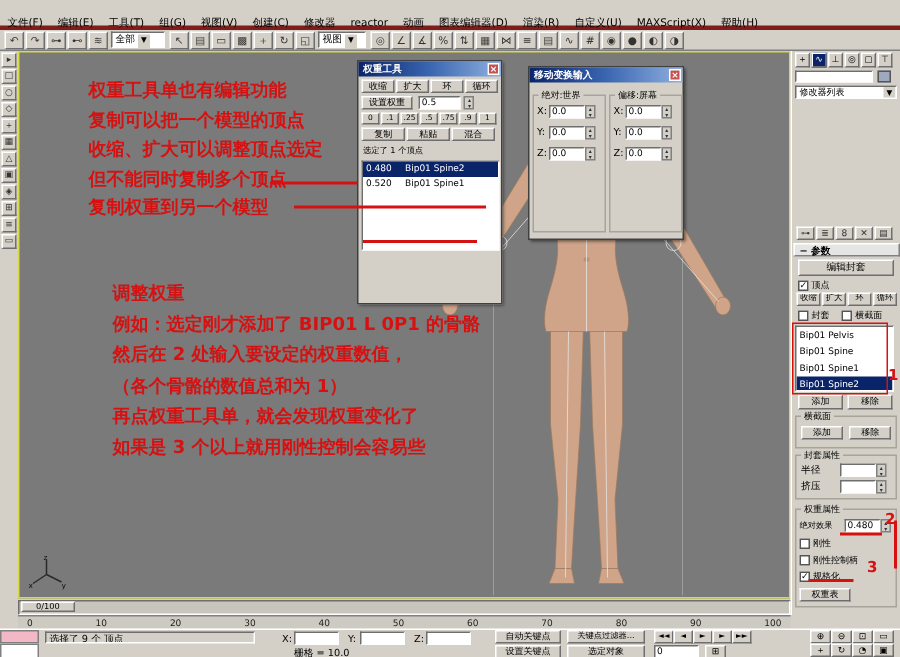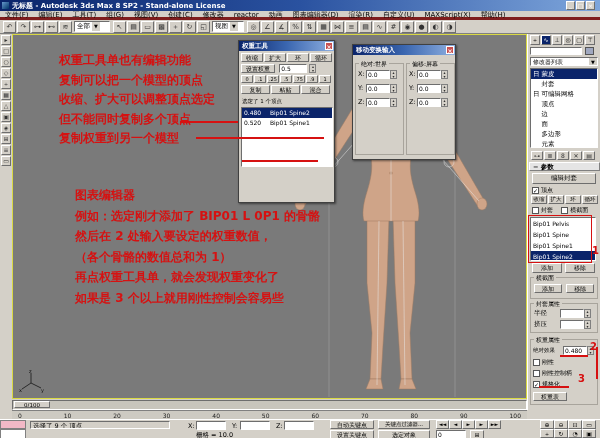--- a/index.html
+++ b/index.html
@@ -44,27 +44,20 @@
   .tick{font-size:6px;line-height:9px;color:#222;}
   .statusbar{left:0;top:419px;width:600px;height:19px;background:#d4d0c8;border-top:1px solid #fff;}
   .stxt{font-size:6.5px;line-height:8px;white-space:nowrap;}
   .navico{display:inline-block;width:14px;height:9px;margin-right:0px;background:#d4d0c8;border:1px solid;border-color:#fff #6e6e6e #6e6e6e #fff;font-size:6px;line-height:7px;text-align:center;overflow:hidden;vertical-align:top;}
 </style>
 </head>
 <body>
 
 <div class="app">
 
-  <div class="abs titlebar">
-    <div class="abs" style="left:2px;top:2px;width:7px;height:7px;background:linear-gradient(135deg,#69c,#036);"></div>
-    <div class="abs" style="left:12px;top:1px;font-size:7px;font-weight:bold;white-space:nowrap;">无标题 - Autodesk 3ds Max 8 SP2 - Stand-alone License</div>
-    <div class="abs btn" style="left:566px;top:1px;width:9px;height:9px;font-size:6px;line-height:6px;">_</div>
-    <div class="abs btn" style="left:576px;top:1px;width:9px;height:9px;font-size:6px;line-height:7px;">□</div>
-    <div class="abs btn" style="left:586px;top:1px;width:9px;height:9px;font-size:6px;line-height:7px;">×</div>
-  </div>
 
   <div class="abs menubar">
     
   <span class="mitem">文件(F)</span><span class="mitem">编辑(E)</span><span class="mitem">工具(T)</span><span class="mitem">组(G)</span><span class="mitem">视图(V)</span><span class="mitem">创建(C)</span><span class="mitem">修改器</span><span class="mitem">reactor</span><span class="mitem">动画</span><span class="mitem">图表编辑器(D)</span><span class="mitem">渲染(R)</span><span class="mitem">自定义(U)</span><span class="mitem">MAXScript(X)</span><span class="mitem">帮助(H)</span></div>
 
   <div class="abs toolbar">
     <span><span class="tico">↶</span><span class="tico">↷</span><span class="tico">⊶</span><span class="tico">⊷</span><span class="tico">≋</span></span><span class="tdrop" style="width:36px;"><span>全部</span><span class="darr">▼</span></span><span><span class="tico">↖</span><span class="tico">▤</span><span class="tico">▭</span><span class="tico">▩</span></span><span><span class="tico">＋</span><span class="tico">↻</span><span class="tico">◱</span></span><span class="tdrop" style="width:32px;"><span>视图</span><span class="darr">▼</span></span><span><span class="tico">◎</span><span class="tico">∠</span><span class="tico">∡</span><span class="tico">%</span><span class="tico">⇅</span><span class="tico">▦</span><span class="tico">⋈</span><span class="tico">≡</span><span class="tico">▤</span><span class="tico">∿</span><span class="tico">#</span><span class="tico">◉</span><span class="tico">●</span><span class="tico">◐</span><span class="tico">◑</span></span>
   </div>
 
   <div class="abs lbar">
@@ -147,21 +140,21 @@
     <div class="abs" style="left:46px;top:16px;z-index:4;line-height:19.5px;">
 
     <div class="ann">权重工具单也有编辑功能</div>
         <div class="ann">复制可以把一个模型的顶点</div>
         <div class="ann">收缩、扩大可以调整顶点选定</div>
         <div class="ann">但不能同时复制多个顶点</div>
         <div class="ann">复制权重到另一个模型</div>
       </div>
     <div class="abs" style="left:62px;top:150px;z-index:4;line-height:20.5px;">
 
-    <div class="ann">图表编辑器</div>
+    <div class="ann">调整权重</div>
         <div class="ann">例如：选定刚才添加了 BIP01 L 0P1 的骨骼</div>
         <div class="ann">然后在 2 处输入要设定的权重数值，</div>
         <div class="ann">（各个骨骼的数值总和为 1）</div>
         <div class="ann">再点权重工具单，就会发现权重变化了</div>
         <div class="ann">如果是 3 个以上就用刚性控制会容易些</div>
       </div>
   </div>
 
   <div class="dlg" style="left:238px;top:40px;width:97px;height:163px;">
     <div class="dlg-title">
@@ -217,31 +210,20 @@
 
   <div class="abs panel">
     <div class="abs" style="left:1px;top:1px;white-space:nowrap;">
       
     <span class="ptab">＋</span><span class="ptab sel">∿</span><span class="ptab">⊥</span><span class="ptab">◎</span><span class="ptab">▢</span><span class="ptab">⊤</span></div>
     <div class="abs inset" style="left:2px;top:13px;width:52px;height:8px;font-size:6px;"></div>
     <div class="abs" style="left:57px;top:13px;width:9px;height:8px;background:#a0a8c0;border:1px solid #555;"></div>
     <div class="abs inset" style="left:2px;top:23px;width:68px;height:9px;font-size:6px;line-height:8px;padding-left:2px;">
       <span>修改器列表</span><span class="darr" style="float:right;">▼</span>
     </div>
-    <div class="abs inset" style="left:2px;top:34px;width:68px;height:80px;">
-
-    <div class="stackrow sel">日 蒙皮</div>
-        <div class="stackrow">　 封套</div>
-        <div class="stackrow">日 可编辑网格</div>
-        <div class="stackrow">　 顶点</div>
-        <div class="stackrow">　 边</div>
-        <div class="stackrow">　 面</div>
-        <div class="stackrow">　 多边形</div>
-        <div class="stackrow">　 元素</div>
-      </div>
     <div class="abs" style="left:2px;top:116px;white-space:nowrap;">
       
     <span class="tico" style="width:12px;height:9px;font-size:6px;line-height:7px;">⊶</span><span class="tico" style="width:12px;height:9px;font-size:6px;line-height:7px;">≣</span><span class="tico" style="width:12px;height:9px;font-size:6px;line-height:7px;">8</span><span class="tico" style="width:12px;height:9px;font-size:6px;line-height:7px;">✕</span><span class="tico" style="width:12px;height:9px;font-size:6px;line-height:7px;">▤</span></div>
     <div class="abs roll" style="left:1px;top:128px;width:71px;height:9px;">− 参数</div>
     <div class="abs btn" style="left:4px;top:139px;width:64px;height:11px;font-size:6.5px;line-height:9px;">编辑封套</div>
     <div class="abs" style="left:4px;top:152px;white-space:nowrap;">
       <span class="chk">✓</span><span class="clabel">顶点</span>
     </div>
     <div class="abs" style="left:3px;top:161px;white-space:nowrap;">
       

